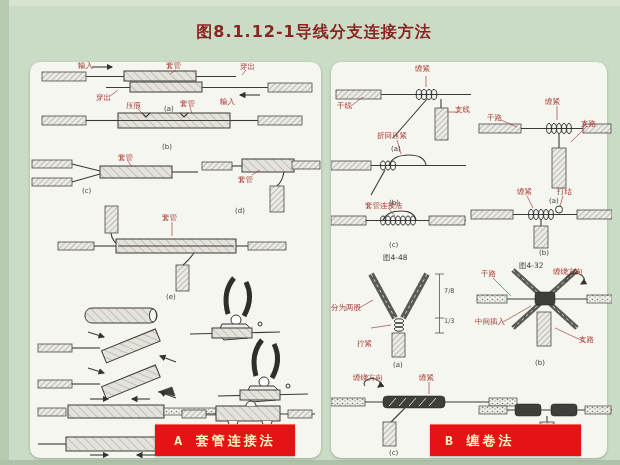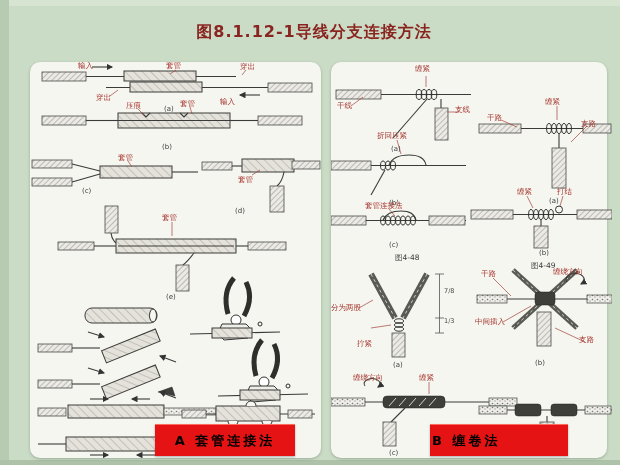--- a/index.html
+++ b/index.html
@@ -10,27 +10,27 @@
   .edge-t{position:absolute;left:0;top:0;width:100%;height:6px;background:#d7e4d1;}
   .title{position:absolute;top:22px;left:0;right:0;text-align:center;
          font-size:16px;font-weight:bold;color:#8a2420;letter-spacing:1px;margin-left:8px;}
   .panel{position:absolute;top:62px;height:396px;background:#f6f6f1;
          box-shadow:0 1px 3px rgba(60,80,60,.35);border-radius:10px;}
   .panel-left{left:30px;width:291px;}
   .panel-right{left:331px;width:276px;}
   .panel svg{position:absolute;left:0;top:0;}
   .lbl{position:absolute;font-size:7.5px;color:#a33028;line-height:1;white-space:nowrap;}
   .cap{position:absolute;font-size:7px;color:#3a3a3a;line-height:1;white-space:nowrap;}
-  .fig{position:absolute;font-size:7.5px;color:#3a3a3a;line-height:1;white-space:nowrap;margin-left:12px;}
+  .fig{position:absolute;font-size:7.5px;color:#3a3a3a;line-height:1;white-space:nowrap;}
   .dimlbl{position:absolute;font-size:6.5px;color:#444;line-height:1;white-space:nowrap;}
-  .banner{position:absolute;top:362px;height:31px;background:#e51313;color:#000000;
+  .banner{position:absolute;top:362px;height:31px;background:#e51313;color:#fef9c3;
           font-weight:bold;font-size:13px;display:flex;align-items:center;
-          letter-spacing:3px;border-top:1px solid #ff6b5e;box-shadow:0 1px 2px rgba(0,0,0,.3);}
+          letter-spacing:3px;border-top:1px solid #ff6b5e;box-shadow:0 1px 2px rgba(0,0,0,.3);font-family:Liberation Mono, monospace;}
   .banner-a{left:125px;width:140px;justify-content:center;}
-  .banner-b{left:99px;width:136px;justify-content:flex-start;padding-left:2px;}
+  .banner-b{left:99px;width:136px;justify-content:flex-start;padding-left:15px;}
   .watermark{position:absolute;left:455px;top:411px;width:165px;height:52px;pointer-events:none;}
   .wm-blob{position:absolute;left:8px;top:14px;width:52px;height:30px;
            background:rgba(255,255,255,.55);border-radius:45% 60% 50% 55%;transform:rotate(-12deg);}
   .wm-logo{position:absolute;left:60px;top:13px;width:28px;height:28px;border-radius:50%;
            background:rgba(255,255,255,.95);border:2px solid rgba(140,140,140,.65);box-sizing:border-box;}
   .wm-logo:after{content:"";position:absolute;left:8px;top:6px;width:9px;height:9px;border-radius:50%;
            border:1.5px solid #8a8a8a;}
   .wm-logo:before{content:"";position:absolute;left:10px;top:15px;width:5px;height:6px;
            background:#9a9a9a;}
   .wm-text{position:absolute;left:93px;top:15px;font-size:19px;font-weight:bold;
@@ -368,21 +368,21 @@
     <span class="fig" style="left:52px;top:192px">图4-48</span>
 
     <span class="lbl" style="left:214px;top:36px">缠紧</span>
     <span class="lbl" style="left:156px;top:52px">干路</span>
     <span class="lbl" style="left:250px;top:58px">支路</span>
     <span class="cap" style="left:218px;top:136px">(a)</span>
 
     <span class="lbl" style="left:186px;top:126px">缠紧</span>
     <span class="lbl" style="left:226px;top:126px">打结</span>
     <span class="cap" style="left:208px;top:188px">(b)</span>
-    <span class="fig" style="left:188px;top:200px">图4-49</span>
+    <span class="fig" style="left:188px;top:200px">图4-32</span>
 
     <span class="lbl" style="left:0;top:242px">分为两股</span>
     <span class="lbl" style="left:26px;top:278px">拧紧</span>
     <span class="dimlbl" style="left:113px;top:226px">7/8</span>
     <span class="dimlbl" style="left:113px;top:256px">1/3</span>
     <span class="cap" style="left:62px;top:300px">(a)</span>
 
     <span class="lbl" style="left:150px;top:208px">干路</span>
     <span class="lbl" style="left:222px;top:206px">缠绕方向</span>
     <span class="lbl" style="left:144px;top:256px">中间插入</span>

